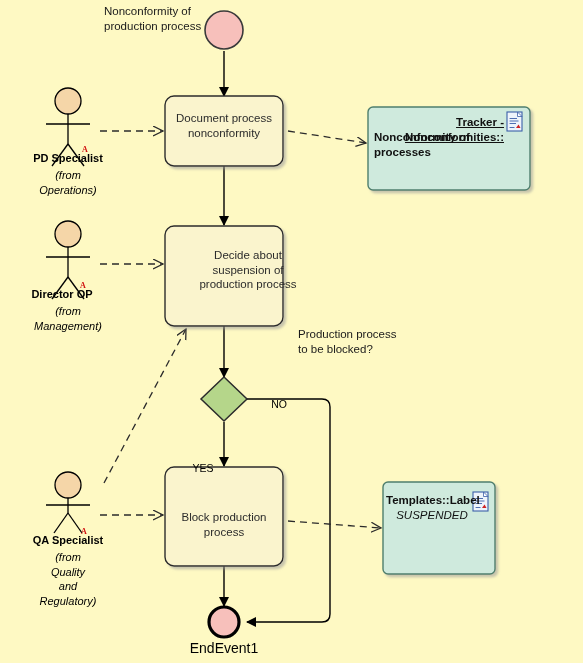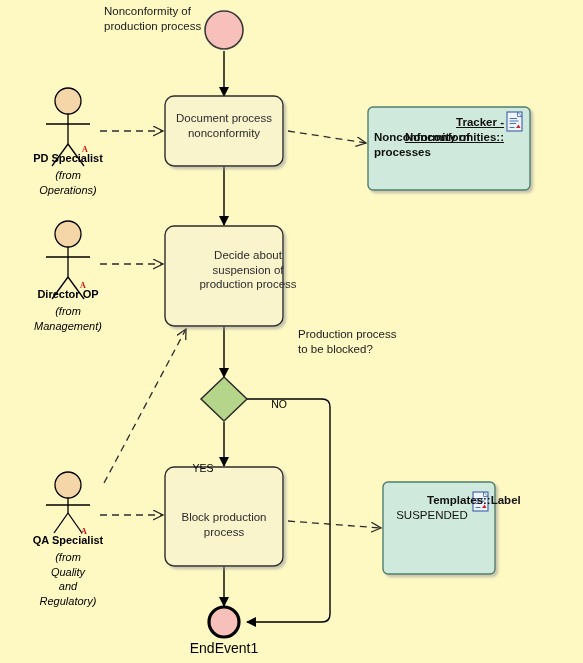--- a/index.html
+++ b/index.html
@@ -37,20 +37,21 @@
     color: #2b2b2b;
   }
   .artifact-title {
     font-size: 11.5px;
     font-weight: bold;
     color: #111111;
   }
   .artifact-sub {
     font-size: 11.5px;
     color: #111111;
+    font-style: italic;
   }
   .actor-name {
     font-size: 11px;
     font-weight: bold;
     color: #000000;
   }
   .actor-stereo {
     font-size: 11px;
     font-style: italic;
     color: #000000;
@@ -215,29 +216,29 @@
 
   <div class="node-label flow-label" style="left:186px; top:462px; width:34px; ">YES</div>
 
   <div class="node-label flow-label" style="left:257px; top:398px; width:30px; text-align:right;">NO</div>
 
   <div class="node-label event-label" style="left:184px; top:640px; width:80px;">EndEvent1</div>
 
   <div class="node-label artifact-title" style="left:374px; top:115px; width:130px; text-align:right;text-decoration:underline;">Tracker - Nonconformities::</div>
   <div class="node-label artifact-title" style="left:374px; top:130px; width:150px; text-align:left;">Nonconformity of processes</div>
 
-  <div class="node-label artifact-title" style="left:386px; top:493px; width:92px; text-align:left;margin-left:41px;">Templates::Label</div>
+  <div class="node-label artifact-title" style="left:386px; top:493px; width:92px; text-align:left;">Templates::Label</div>
   <div class="node-label artifact-sub" style="left:386px; top:508px; width:92px; text-align:center;">SUSPENDED</div>
 
   <div class="node-label actor-name" style="left:14px; top:151px; width:108px;">PD Specialist</div>
   <span class="marker-a" style="left:82px; top:145px;">A</span>
   <div class="node-label actor-stereo" style="left:14px; top:168px; width:108px;">(from
 Operations)</div>
 
-  <div class="node-label actor-name" style="left:14px; top:287px; width:108px;">Director OP</div>
+  <div class="node-label actor-name" style="left:8px; top:287px; width:108px;">Director OP</div>
   <span class="marker-a" style="left:80px; top:281px;">A</span>
   <div class="node-label actor-stereo" style="left:8px; top:304px; width:120px;">(from
 Management)</div>
 
   <div class="node-label actor-name" style="left:14px; top:533px; width:108px;">QA Specialist</div>
   <span class="marker-a" style="left:81px; top:527px;">A</span>
   <div class="node-label actor-stereo" style="left:14px; top:550px; width:108px;">(from
 Quality
 and
 Regulatory)</div>

